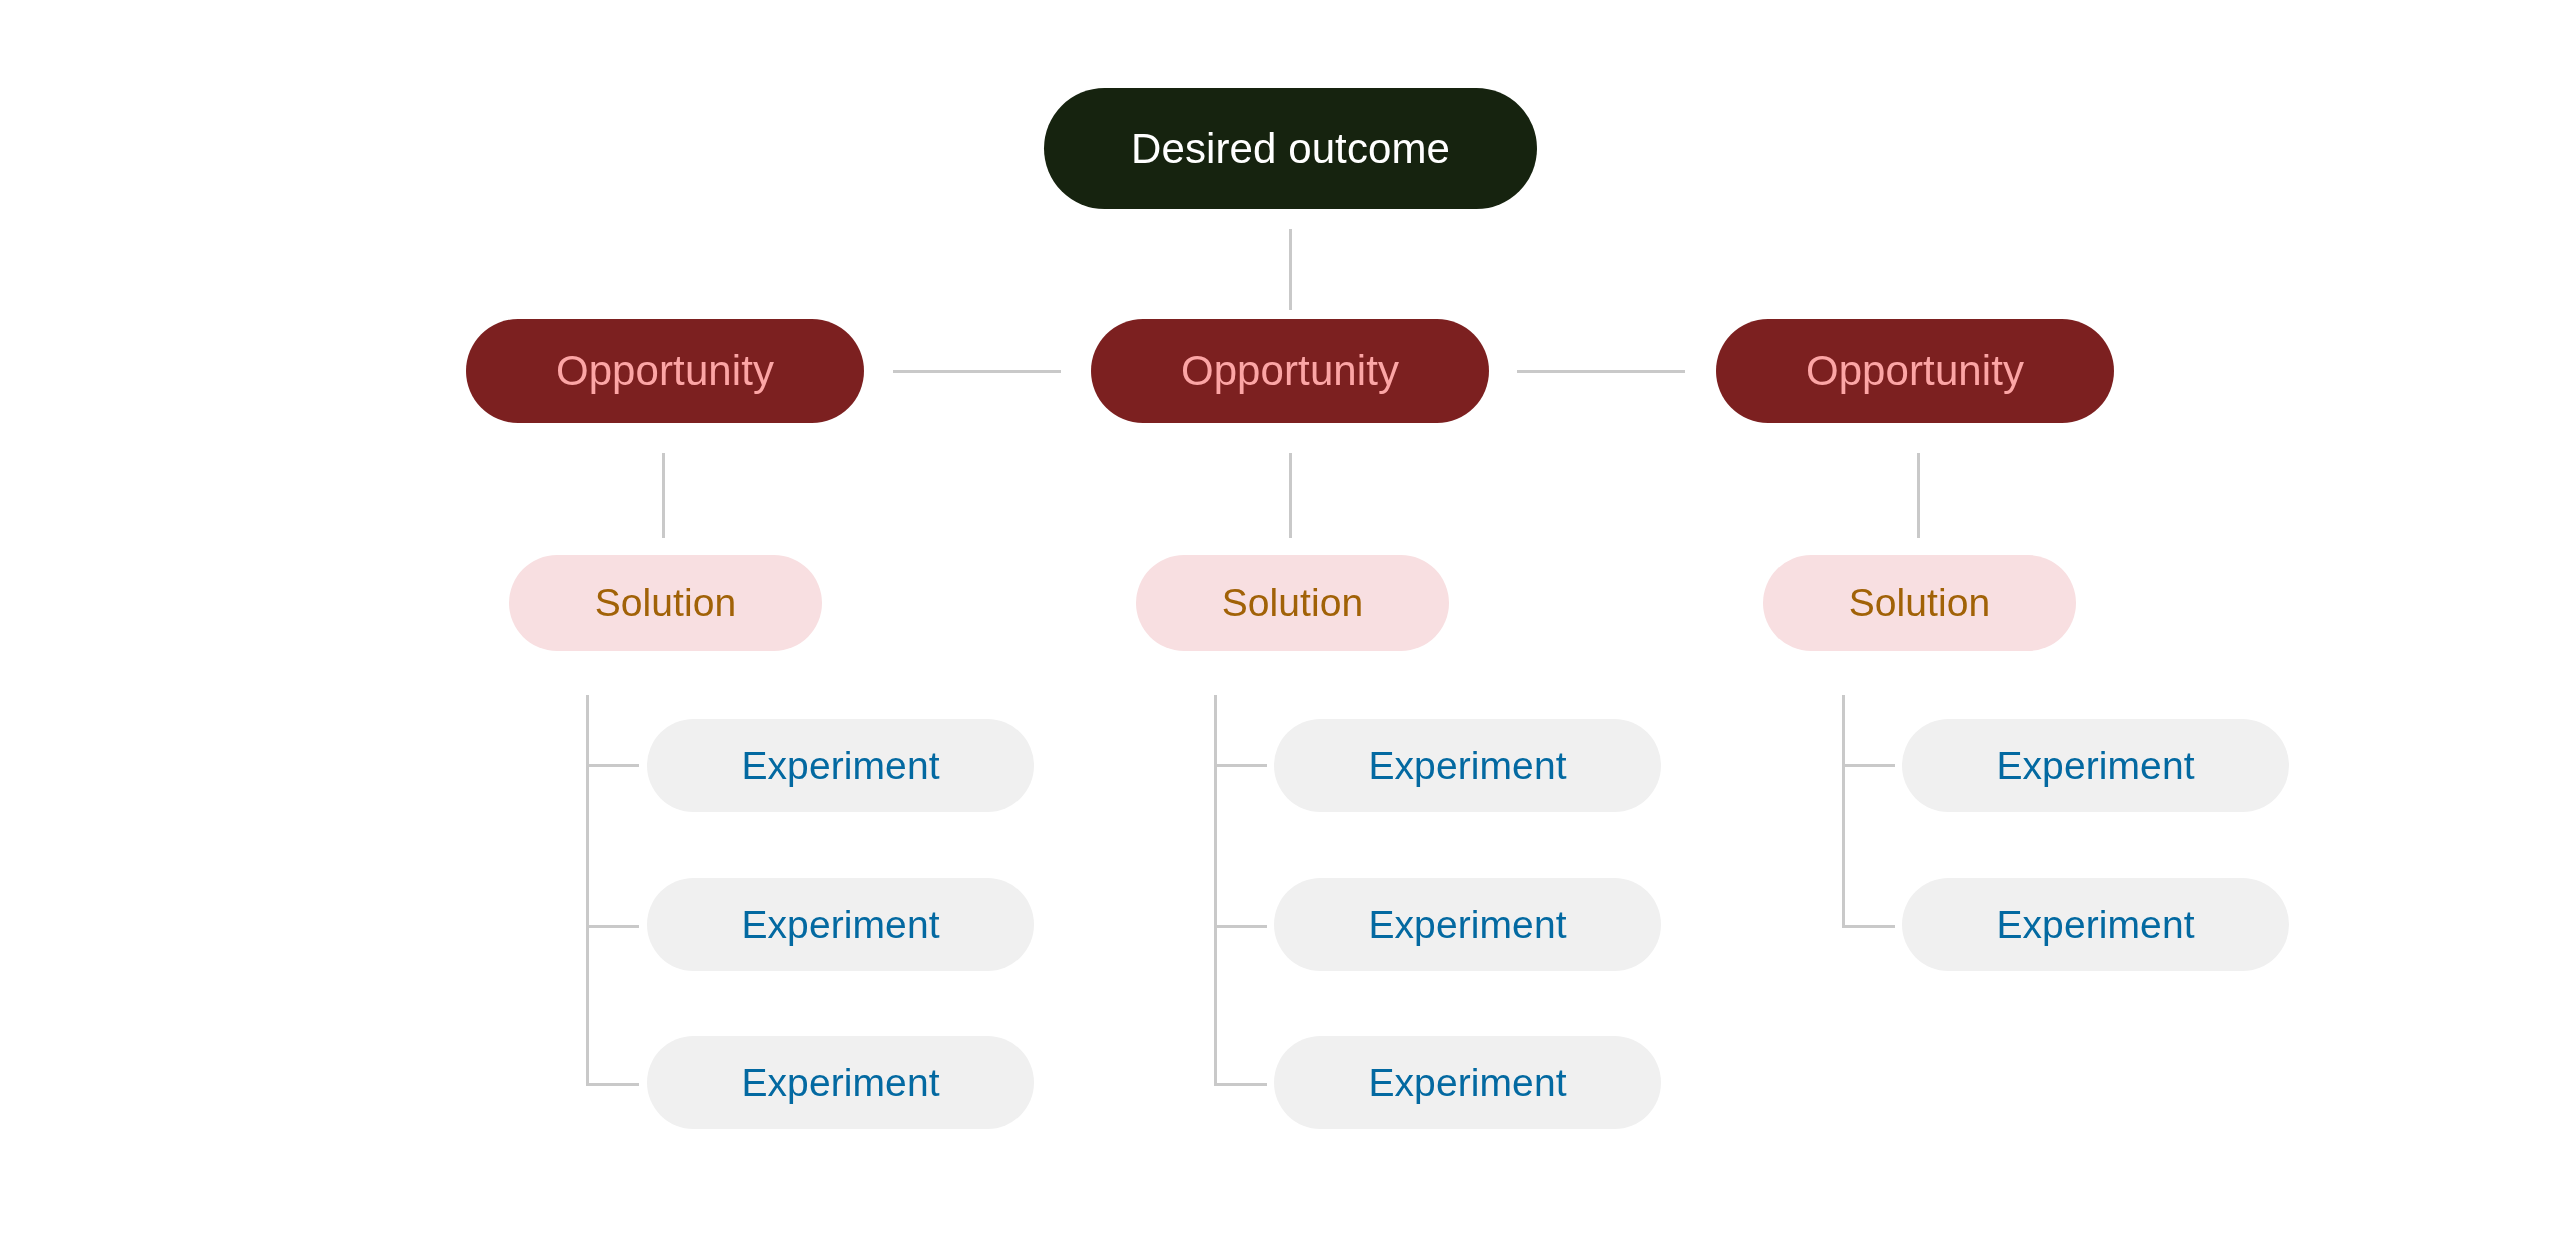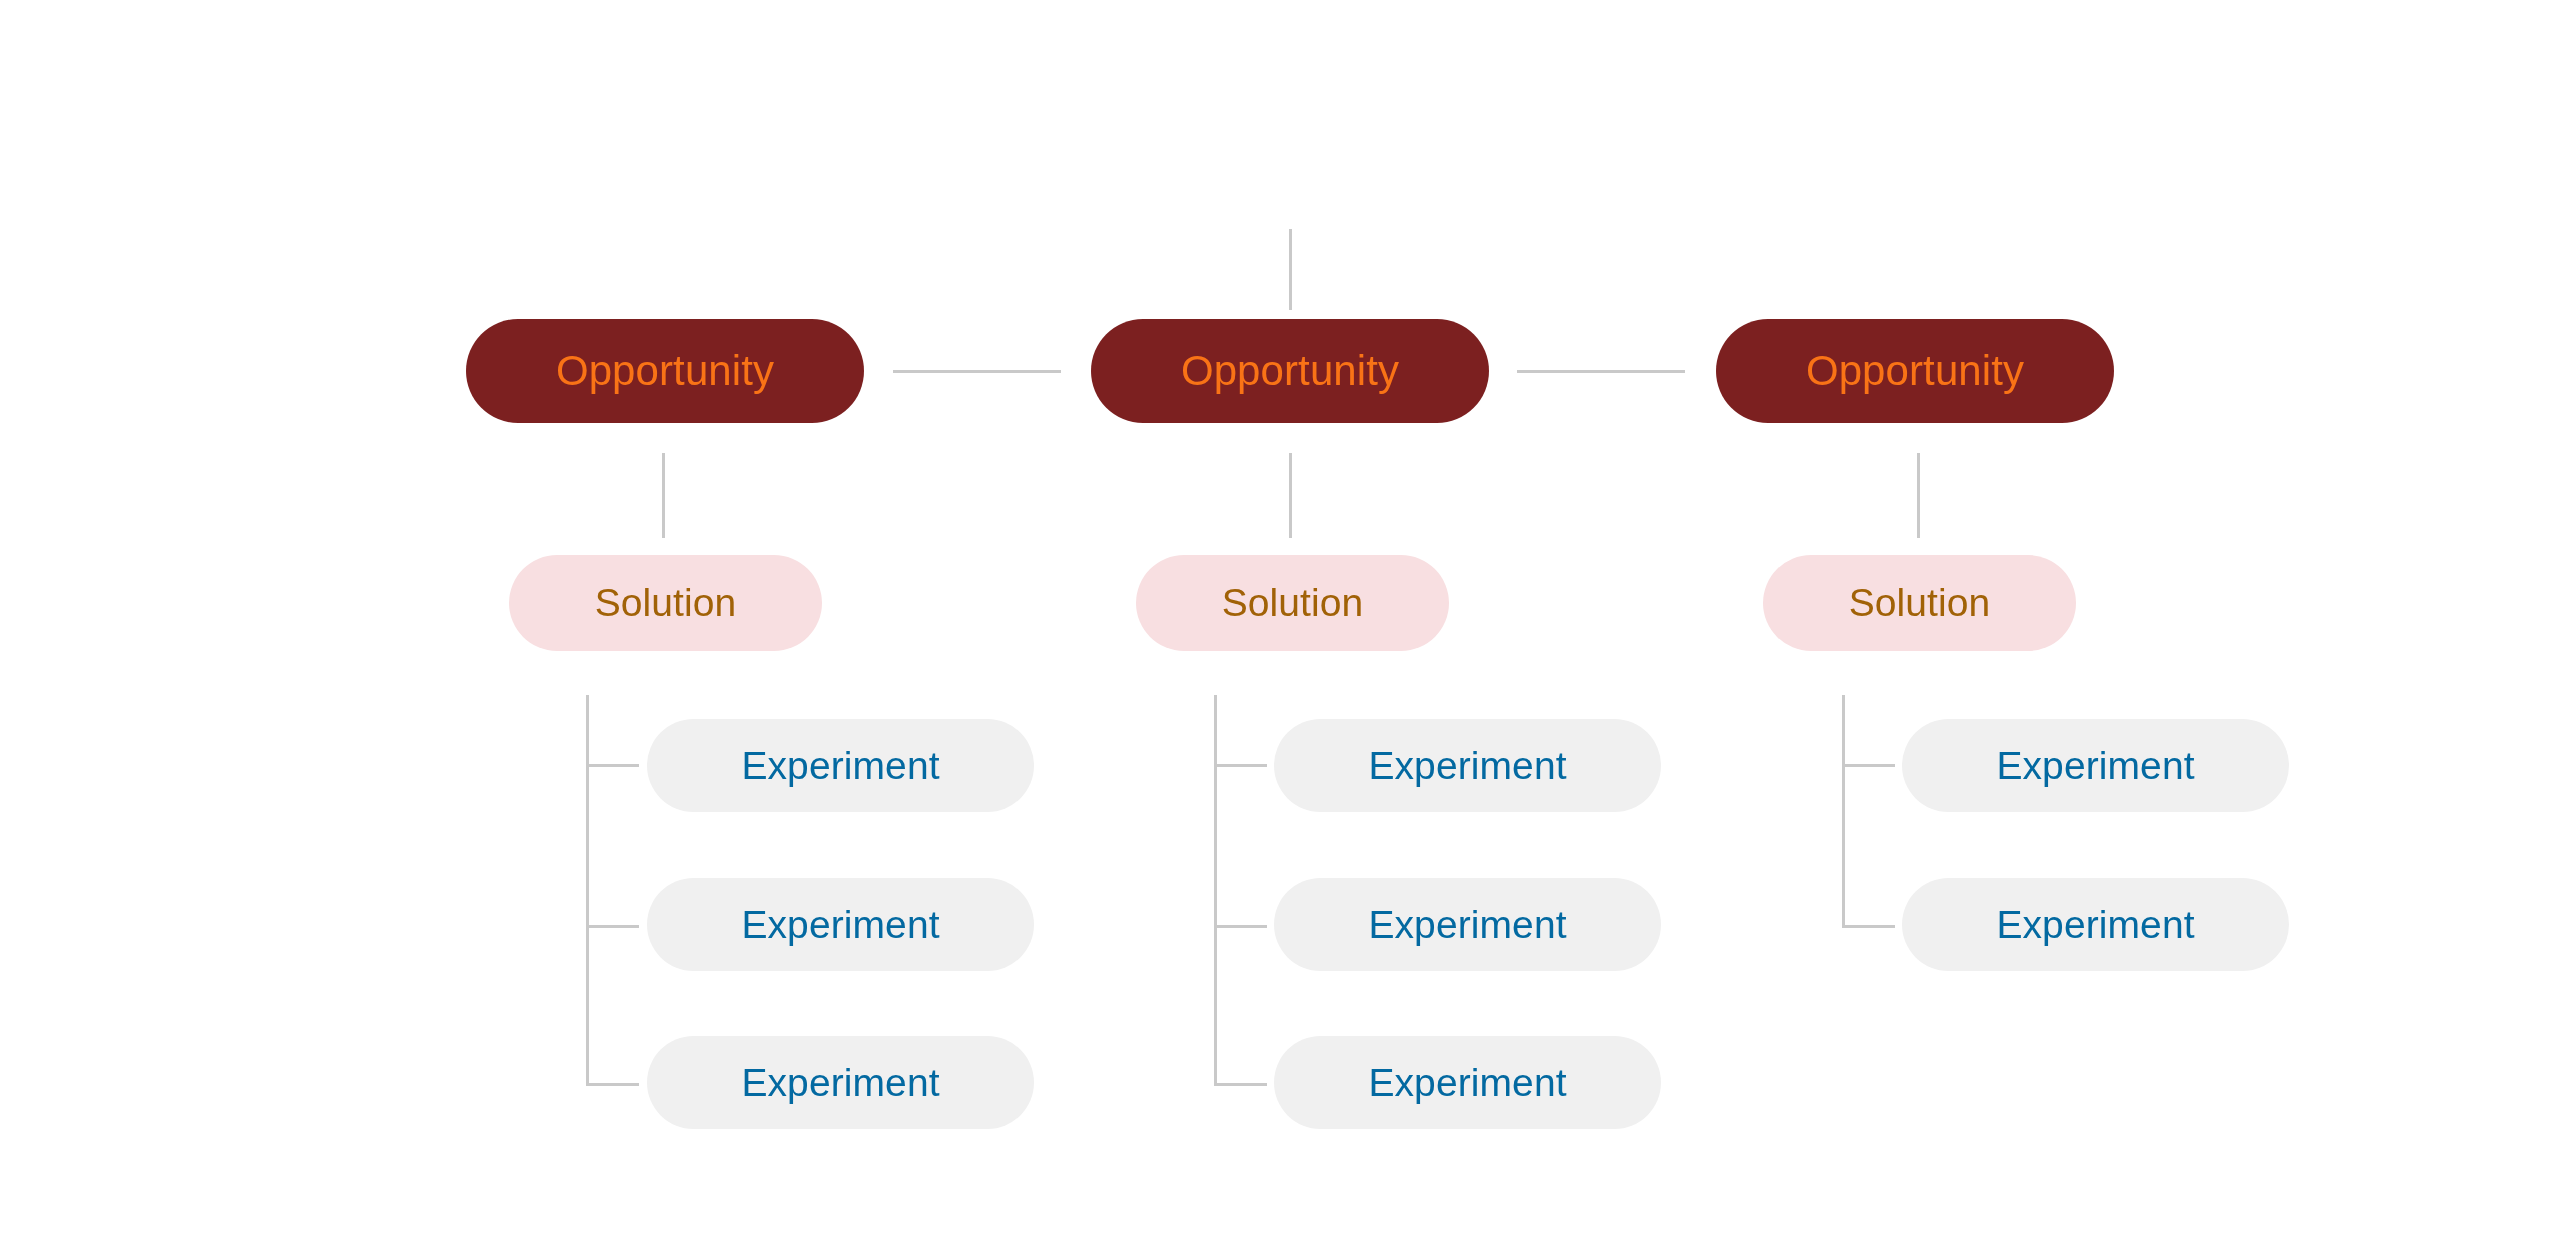--- a/index.html
+++ b/index.html
@@ -34,21 +34,21 @@
 
   .node-outcome {
     background: #16230F;
     color: #ffffff;
     font-size: 42px;
     font-weight: 400;
   }
 
   .node-opportunity {
     background: #7C2020;
-    color: #f97316;
+    color: #fca5a5;
     font-size: 42px;
     font-weight: 400;
   }
 
   .node-solution {
     background: #F8DFE1;
     color: #a16207;
     font-size: 39px;
     font-weight: 400;
   }
@@ -66,20 +66,23 @@
     background: #C9C9C9;
   }
   .conn-v { width: 3.1px; }
   .conn-h { height: 3.1px; }
 </style>
 </head>
 <body>
 
 <div id="canvas">
 
+  <div class="node node-outcome" style="left:1044px; top:88px; width:493px; height:121px;">
+    <span>Desired outcome</span>
+  </div>
 
   <div class="conn conn-v" style="left:1289px; top:229px; height:81px;"></div>
 
   <div class="node node-opportunity" style="left:466px; top:319px; width:398px; height:104px;">
     <span>Opportunity</span>
   </div>
 
   <div class="node node-opportunity" style="left:1091px; top:319px; width:398px; height:104px;">
     <span>Opportunity</span>
   </div>

